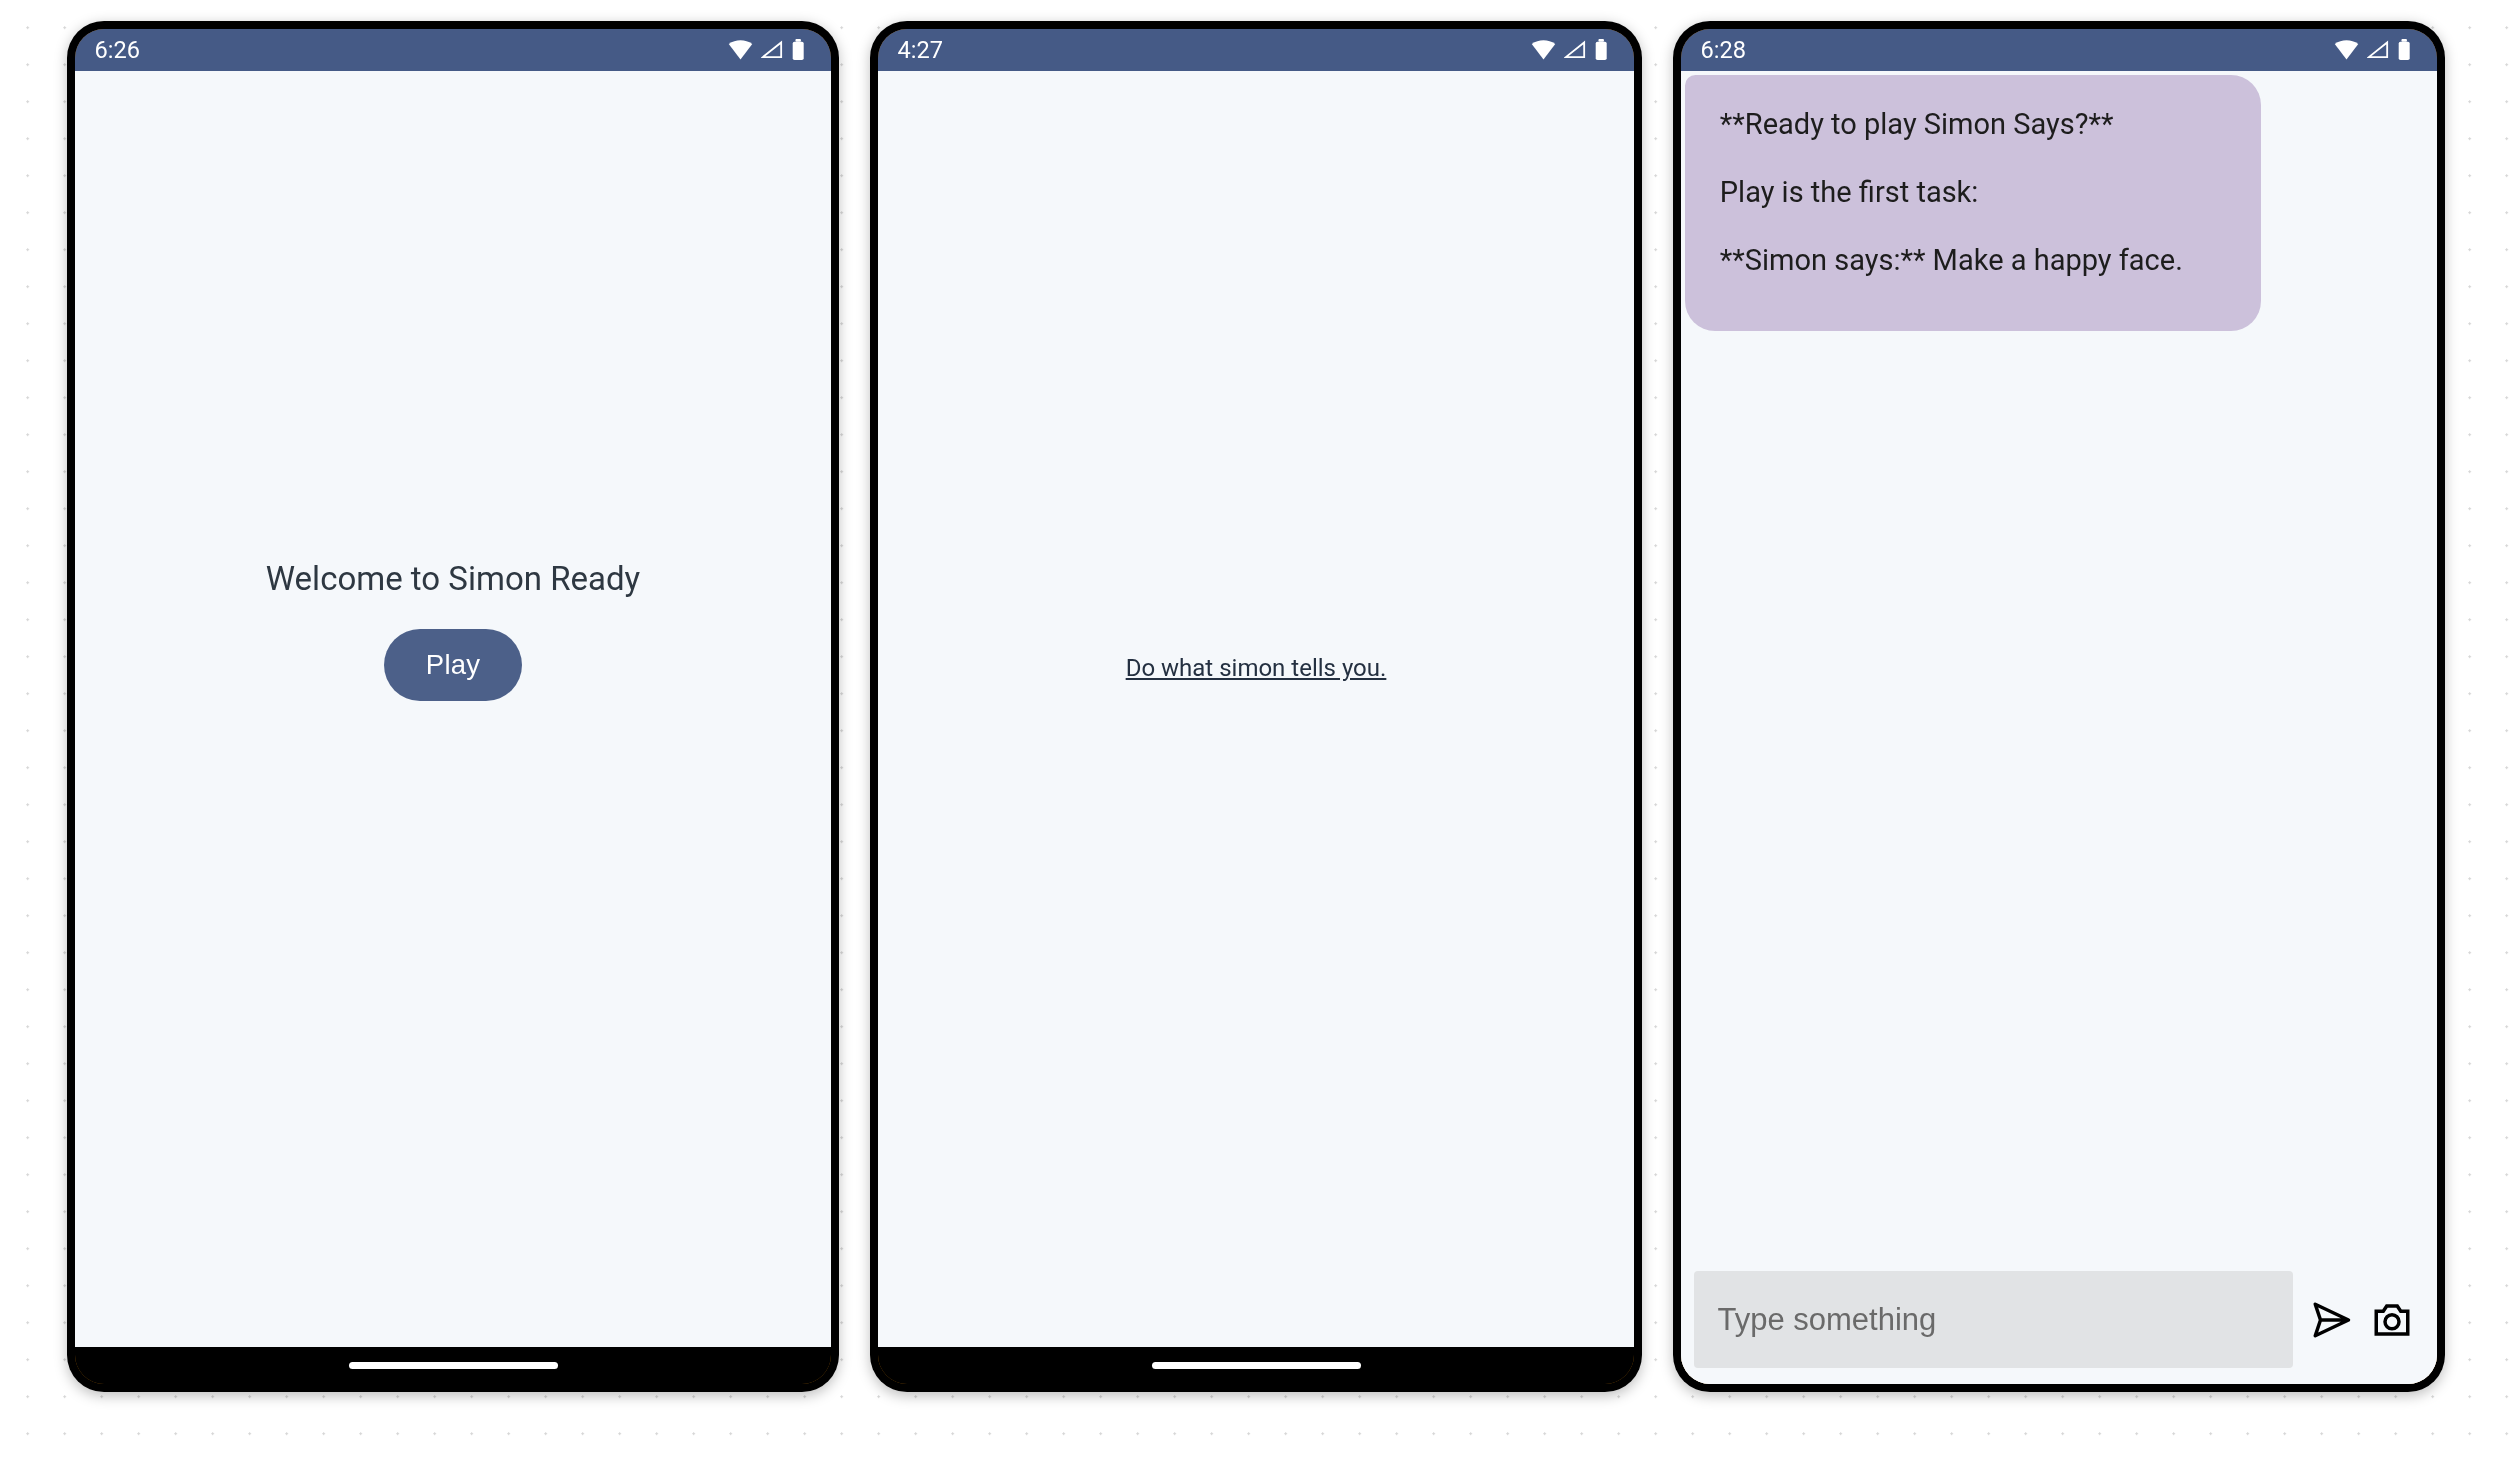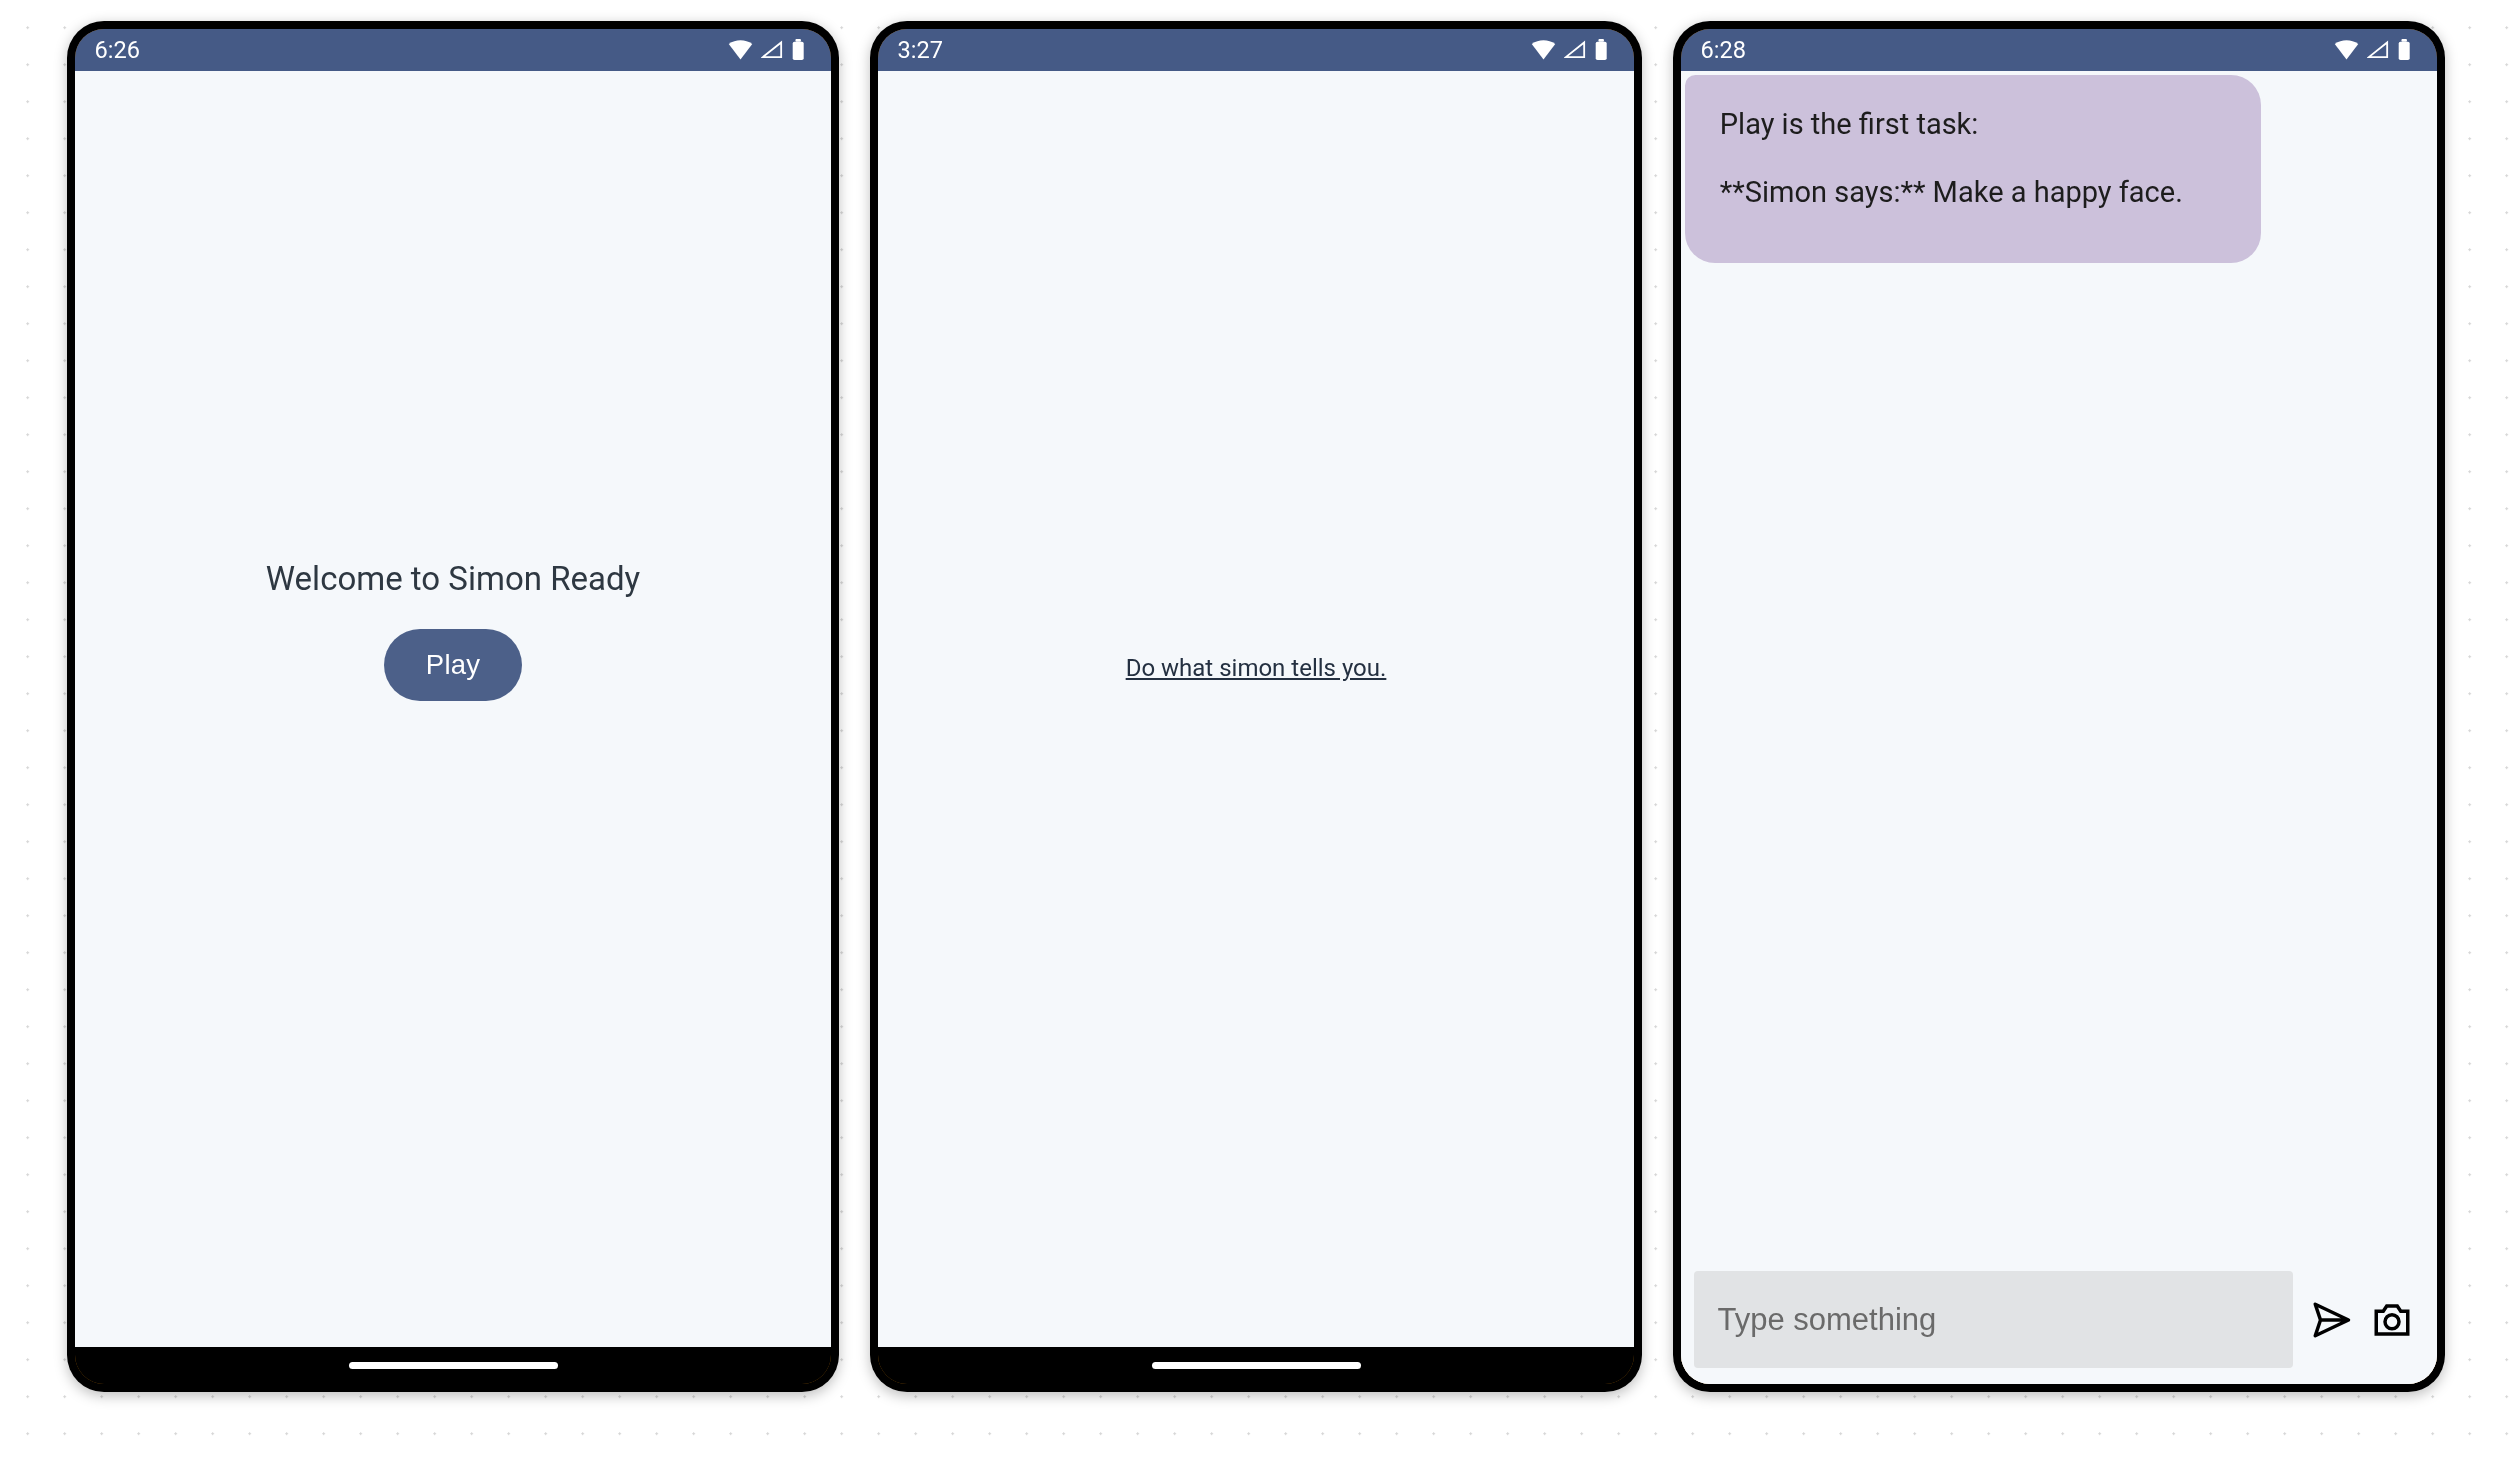--- a/index.html
+++ b/index.html
@@ -214,21 +214,21 @@
       </div>
       <div class="gesture-bar">
         <div class="gesture-handle"></div>
       </div>
     </div>
   </div>
 
   <div class="phone">
     <div class="screen">
       <div class="status-bar">
-        <span>3:27</span>
+        <span>4:27</span>
         <span class="status-right">
           <svg width="25" height="19.6" viewBox="0 0 24 20">
                 <path fill="#fff" d="M12 20 L24 4 C17 -1 7 -1 0 4 Z"></path>
               </svg>
           <svg width="22" height="19.6" viewBox="0 0 24 20">
                 <path fill="none" stroke="#fff" stroke-width="2" d="M2 18 L22 18 L22 2 Z"></path>
               </svg>
           <svg width="14.4" height="22" viewBox="0 0 14 24">
                 <rect x="1" y="3" width="12" height="20" rx="2" fill="#fff"></rect>
                 <rect x="4" y="0" width="6" height="3" rx="1" fill="#fff"></rect>
@@ -256,20 +256,21 @@
                 <path fill="none" stroke="#fff" stroke-width="2" d="M2 18 L22 18 L22 2 Z"></path>
               </svg>
           <svg width="14.4" height="22" viewBox="0 0 14 24">
                 <rect x="1" y="3" width="12" height="20" rx="2" fill="#fff"></rect>
                 <rect x="4" y="0" width="6" height="3" rx="1" fill="#fff"></rect>
               </svg>
         </span>
       </div>
       <div class="content chat-area">
         <div class="msg-bubble">
+          <p>**Ready to play Simon Says?**</p>
           <p>Play is the first task:</p>
           <p>**Simon says:** Make a happy face.</p>
         </div>
         <div style="flex:1"></div>
         <div class="composer">
           <input class="composer-input" type="text" placeholder="Type something" style="">
           <button class="icon-btn">
             <svg viewBox="0 0 24 24">
                   <path fill="none" stroke="#000" stroke-width="2" stroke-linejoin="round" d="M3 3 L22 12 L3 21 L6 12 Z M6 12 L22 12"></path>
                 </svg>

